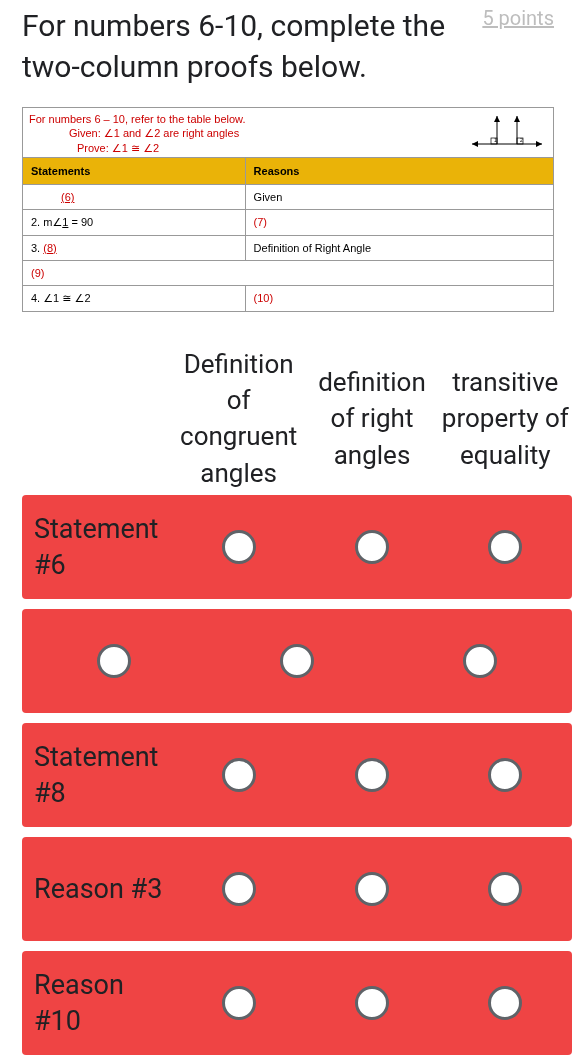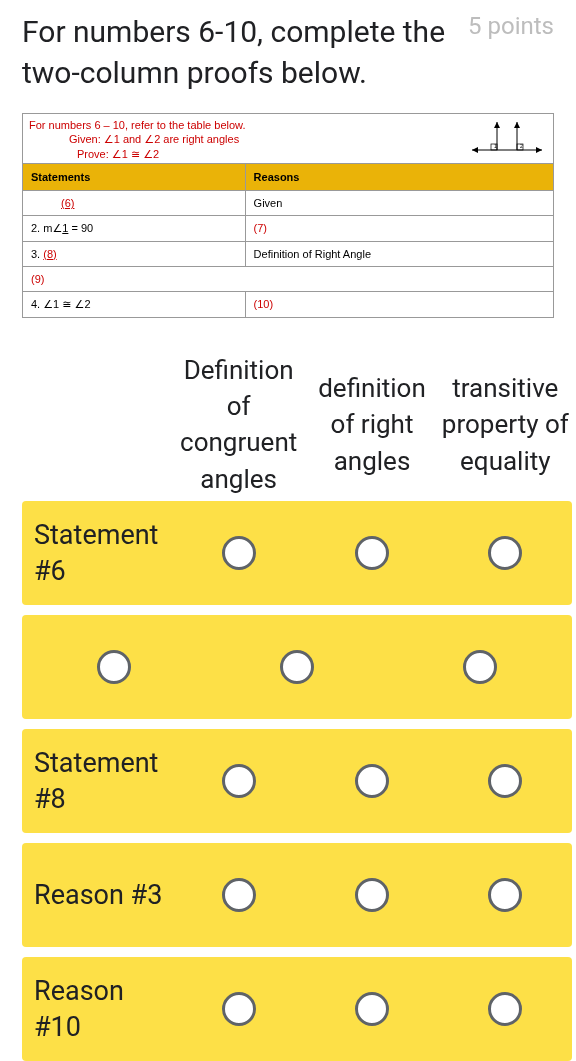--- a/index.html
+++ b/index.html
@@ -4,37 +4,38 @@
 <style>
   * { box-sizing: border-box; margin: 0; padding: 0; }
   body {
     font-family: Roboto, Arial, sans-serif;
     background: #fff;
     color: #202124;
     width: 576px;
     overflow-x: hidden;
   }
   .header {
-    padding: 12px 22px 20px 22px;
+    padding: 6px 22px 20px 22px;
     display: flex;
     justify-content: center;
     align-items: flex-start;
   }
   .question-title {
     font-size: 30px;
     line-height: 1.35;
     color: #202124;
     font-weight: 400;
     flex: 1;
   }
   .points {
-    font-size: 24px;
+    font-size: 20px;
     color: #bdbdbd;
     white-space: nowrap;
     margin-left: 12px;
+    text-decoration: underline;
   }
   .diagram-wrap {
     padding: 0 22px;
     margin-bottom: 30px;
   }
   .diagram {
     border: 1px solid #999;
     font-family: Arial, sans-serif;
     width: 100%;
     font-size: 11px;
@@ -83,21 +84,21 @@
   }
   .row-label {
     width: 150px;
     flex-shrink: 0;
     font-size: 27px;
     line-height: 1.35;
     color: #202124;
     padding: 12px 8px 12px 12px;
   }
   .body-row {
-    background: #fde047;
+    background: #ef4444;
     border-radius: 4px;
     margin-bottom: 10px;
     min-height: 104px;
   }
   .option-cell {
     flex: 1;
     display:flex;
     align-items:center;
     justify-content:center;
     min-width: 120px;

